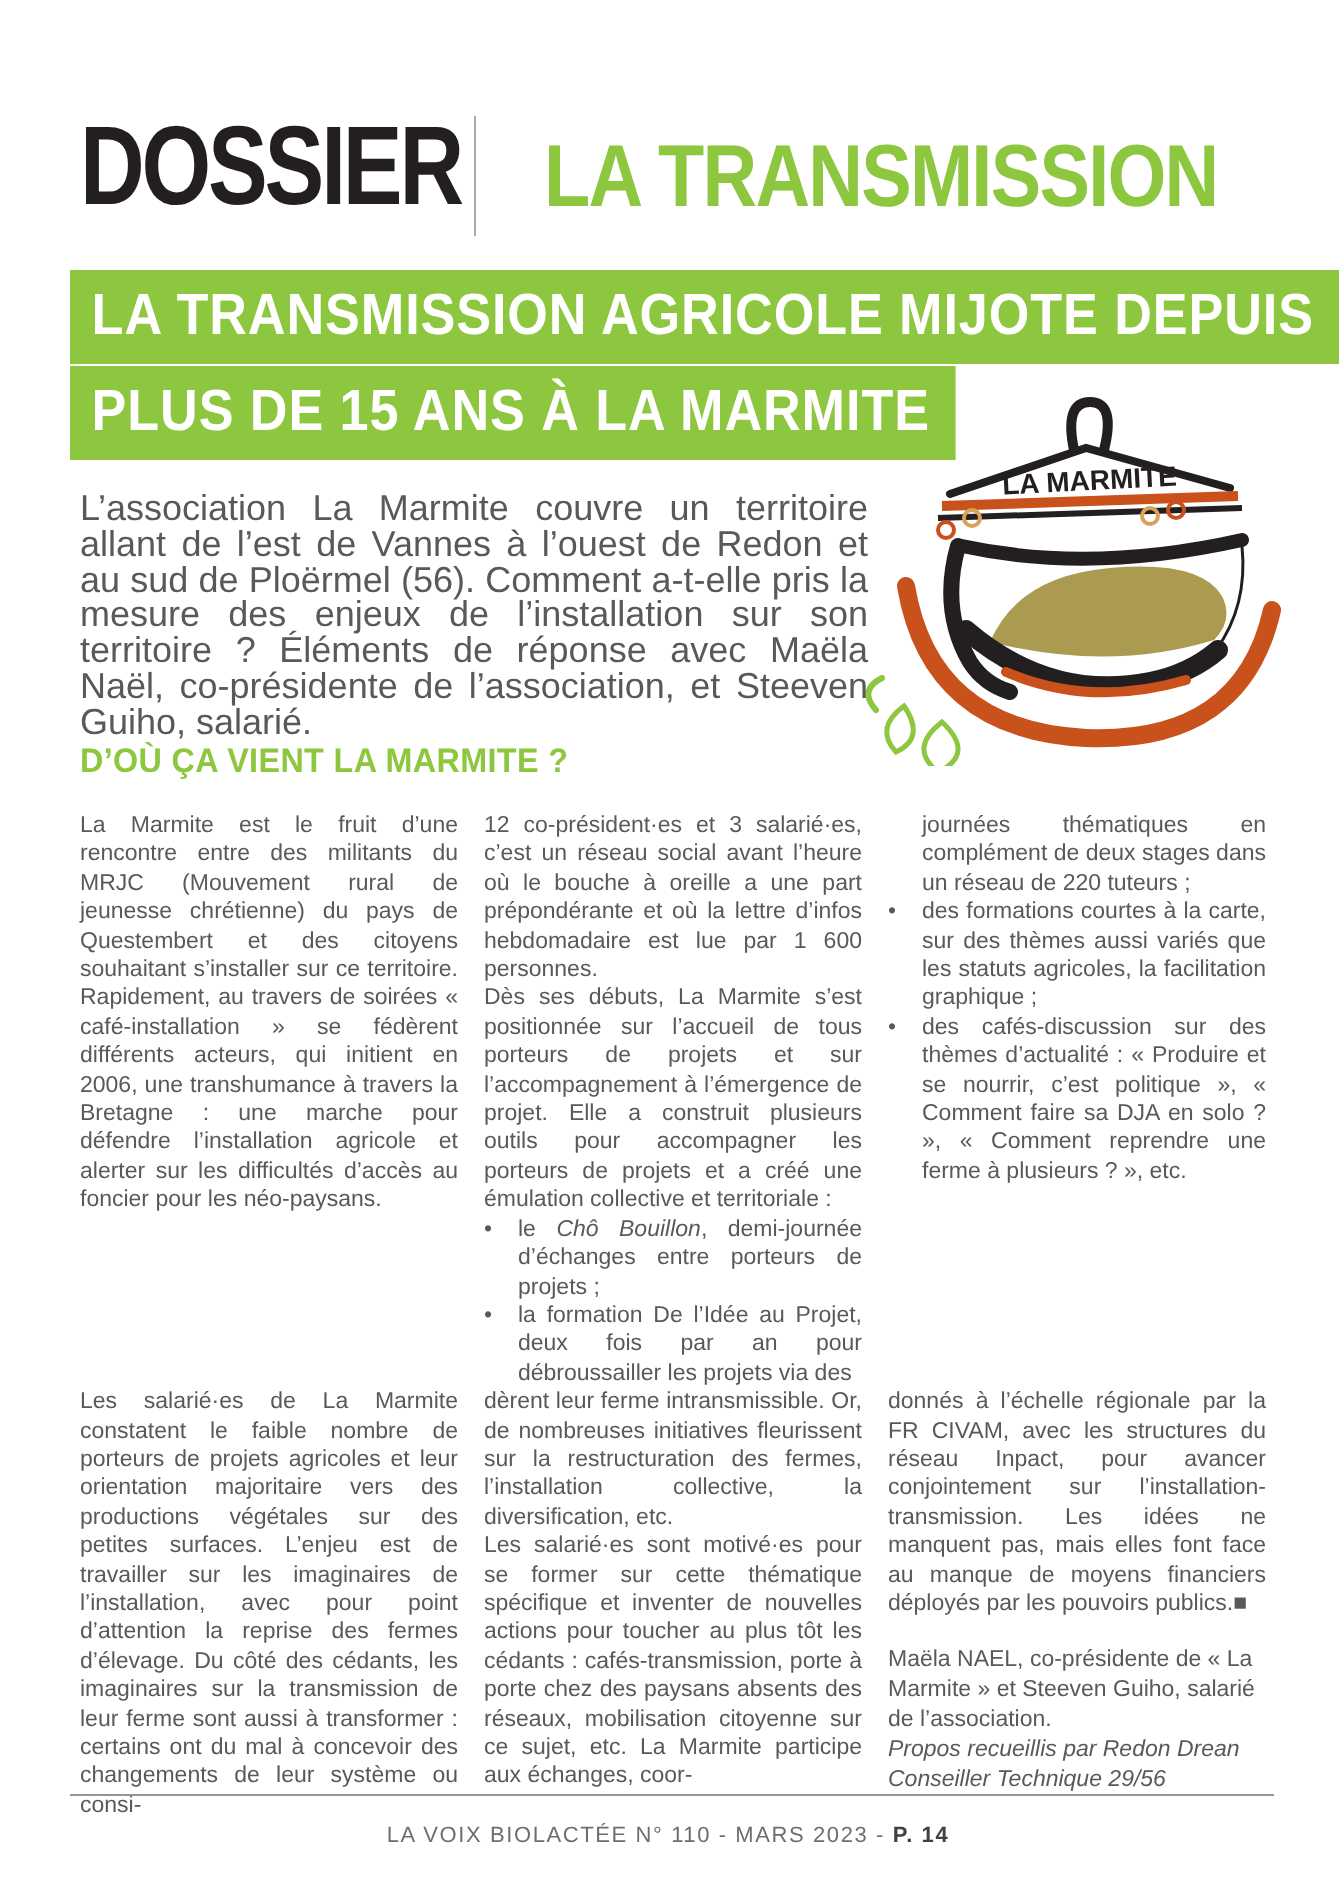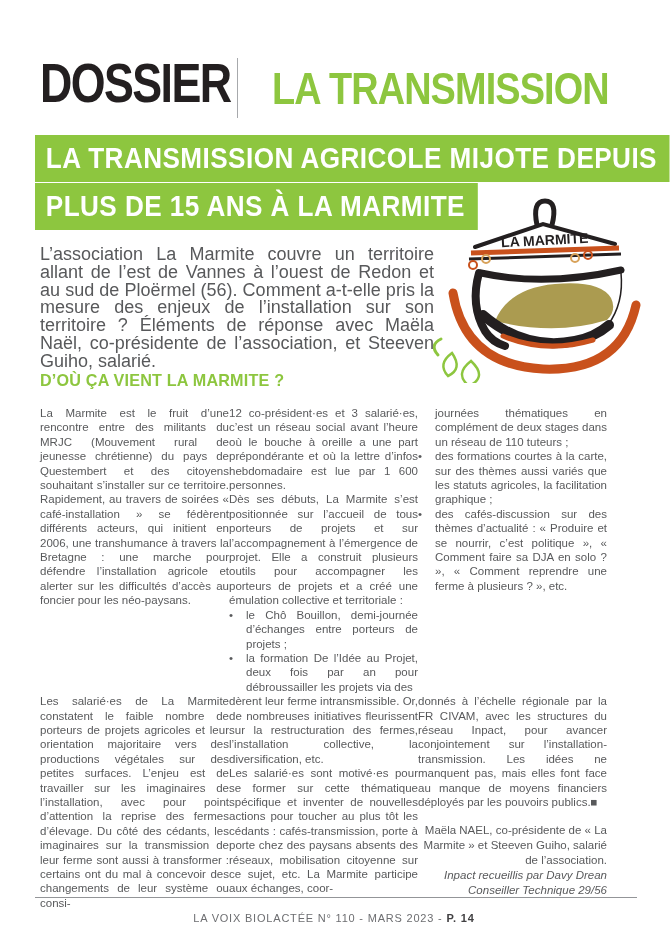--- a/index.html
+++ b/index.html
@@ -43,31 +43,31 @@
   }
   
   .article { position:absolute; left:40px; top:336px; width:594px;margin-top:35px; }
   .section-heading {
     font-size:17px; font-weight:700; color:#8dc63f;
     letter-spacing:0.2px; margin-bottom:15px; white-space:nowrap;
   }
   .section-heading .squeeze {
     display:inline-block; transform:scaleX(0.95); transform-origin:left top;
   }
-  .cols { display:flex; align-items:flex-start; }
+  .cols { display:flex; gap:13px; align-items:flex-start; }
   .col { flex:0 0 189px; width:189px; font-size:11.5px; line-height:14.4px;
          text-align:justify; color:#58595b; }
   .col p { margin:0; }
   .bullet-row { display:flex; }
   .bullet-glyph { flex:0 0 17px; }
   .bullet-text { flex:1; text-align:justify; }
   .bullet-cont { padding-left:17px; text-align:justify; }
-  .it { }
+  .it { font-style:italic; }
   .heading-2 { margin-top:16px; }
-  .byline { margin-top:14px; text-align:right; font-size:11.5px; line-height:14.8px; }
+  .byline { margin-top:14px; text-align:left; font-size:11.5px; line-height:14.8px; }
   .byline-italic { font-style:italic; }
   
   .footer-rule {
     position:absolute; left:35px; top:897px; width:602px; height:1px;
     background:#939598;
   }
   .footer-text {
     position:absolute; left:0; top:912px; width:668px; text-align:center;
     font-size:11px; letter-spacing:0.8px; color:#6d6e71;
   }
@@ -134,21 +134,21 @@
         <div class="bullet-row">
           <span class="bullet-glyph">•</span>
           <span class="bullet-text"><span>le </span><span class="it">Chô Bouillon</span><span>, demi-journée d’échanges entre porteurs de projets ;</span></span>
         </div>
         <div class="bullet-row">
           <span class="bullet-glyph">•</span>
           <span class="bullet-text">la formation De l’Idée au Projet, deux fois par an pour débroussailler les projets via des</span>
         </div>
       </div>
       <div class="col">
-        <div class="bullet-cont">journées thématiques en complément de deux stages dans un réseau de 110 tuteurs ;</div>
+        <div class="bullet-cont">journées thématiques en complément de deux stages dans un réseau de 220 tuteurs ;</div>
         <div class="bullet-row">
           <span class="bullet-glyph">•</span>
           <span class="bullet-text">des formations courtes à la carte, sur des thèmes aussi variés que les statuts agricoles, la facilitation graphique ;</span>
         </div>
         <div class="bullet-row">
           <span class="bullet-glyph">•</span>
           <span class="bullet-text">des cafés-discussion sur des thèmes d’actualité : « Produire et se nourrir, c’est politique », « Comment faire sa DJA en solo ? », « Comment reprendre une ferme à plusieurs ? », etc.</span>
         </div>
       </div>
     </div>
@@ -159,21 +159,21 @@
         <p>Les salarié·es de La Marmite constatent le faible nombre de porteurs de projets agricoles et leur orientation majoritaire vers des productions végétales sur des petites surfaces. L’enjeu est de travailler sur les imaginaires de l’installation, avec pour point d’attention la reprise des fermes d’élevage. Du côté des cédants, les imaginaires sur la transmission de leur ferme sont aussi à transformer : certains ont du mal à concevoir des changements de leur système ou consi-</p>
       </div>
       <div class="col">
         <p>dèrent leur ferme intransmissible. Or, de nombreuses initiatives fleurissent sur la restructuration des fermes, l’installation collective, la diversification, etc.</p>
         <p>Les salarié·es sont motivé·es pour se former sur cette thématique spécifique et inventer de nouvelles actions pour toucher au plus tôt les cédants : cafés-transmission, porte à porte chez des paysans absents des réseaux, mobilisation citoyenne sur ce sujet, etc. La Marmite participe aux échanges, coor-</p>
       </div>
       <div class="col">
         <p>donnés à l’échelle régionale par la FR CIVAM, avec les structures du réseau Inpact, pour avancer conjointement sur l’installation-transmission. Les idées ne manquent pas, mais elles font face au manque de moyens financiers déployés par les pouvoirs publics.■</p>
         <div class="byline">
           <div>Maëla NAEL, co-présidente de « La Marmite » et Steeven Guiho, salarié de l’association.</div>
-          <div class="byline-italic">Inpact recueillis par Davy Drean</div>
+          <div class="byline-italic">Propos recueillis par Redon Drean</div>
           <div class="byline-italic">Conseiller Technique 29/56</div>
         </div>
       </div>
     </div>
 
   </div>
 
   <div class="footer-rule"></div>
   <div class="footer-text">
     <span>LA VOIX BIOLACTÉE N° 110 - MARS 2023 - </span><b>P. 14</b>

